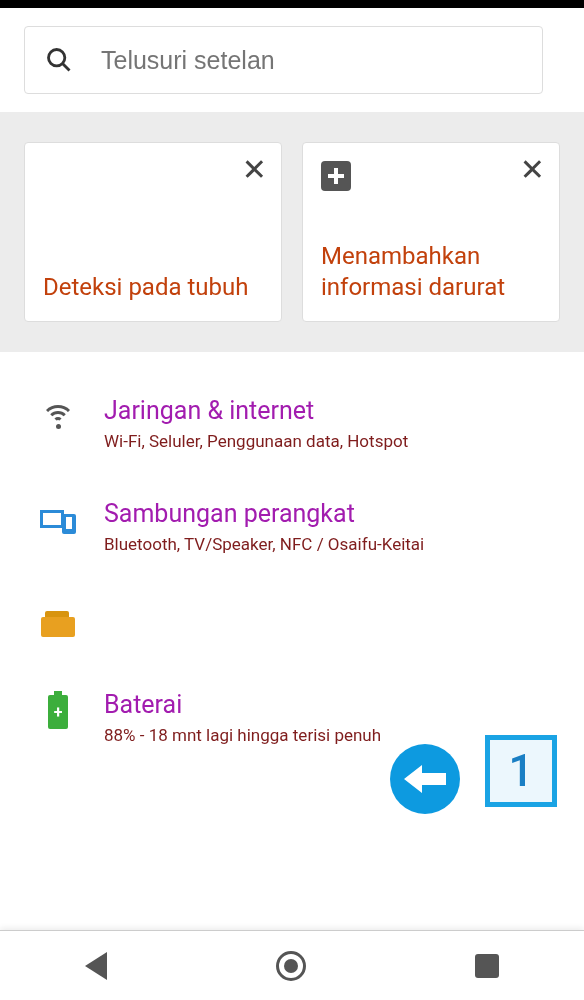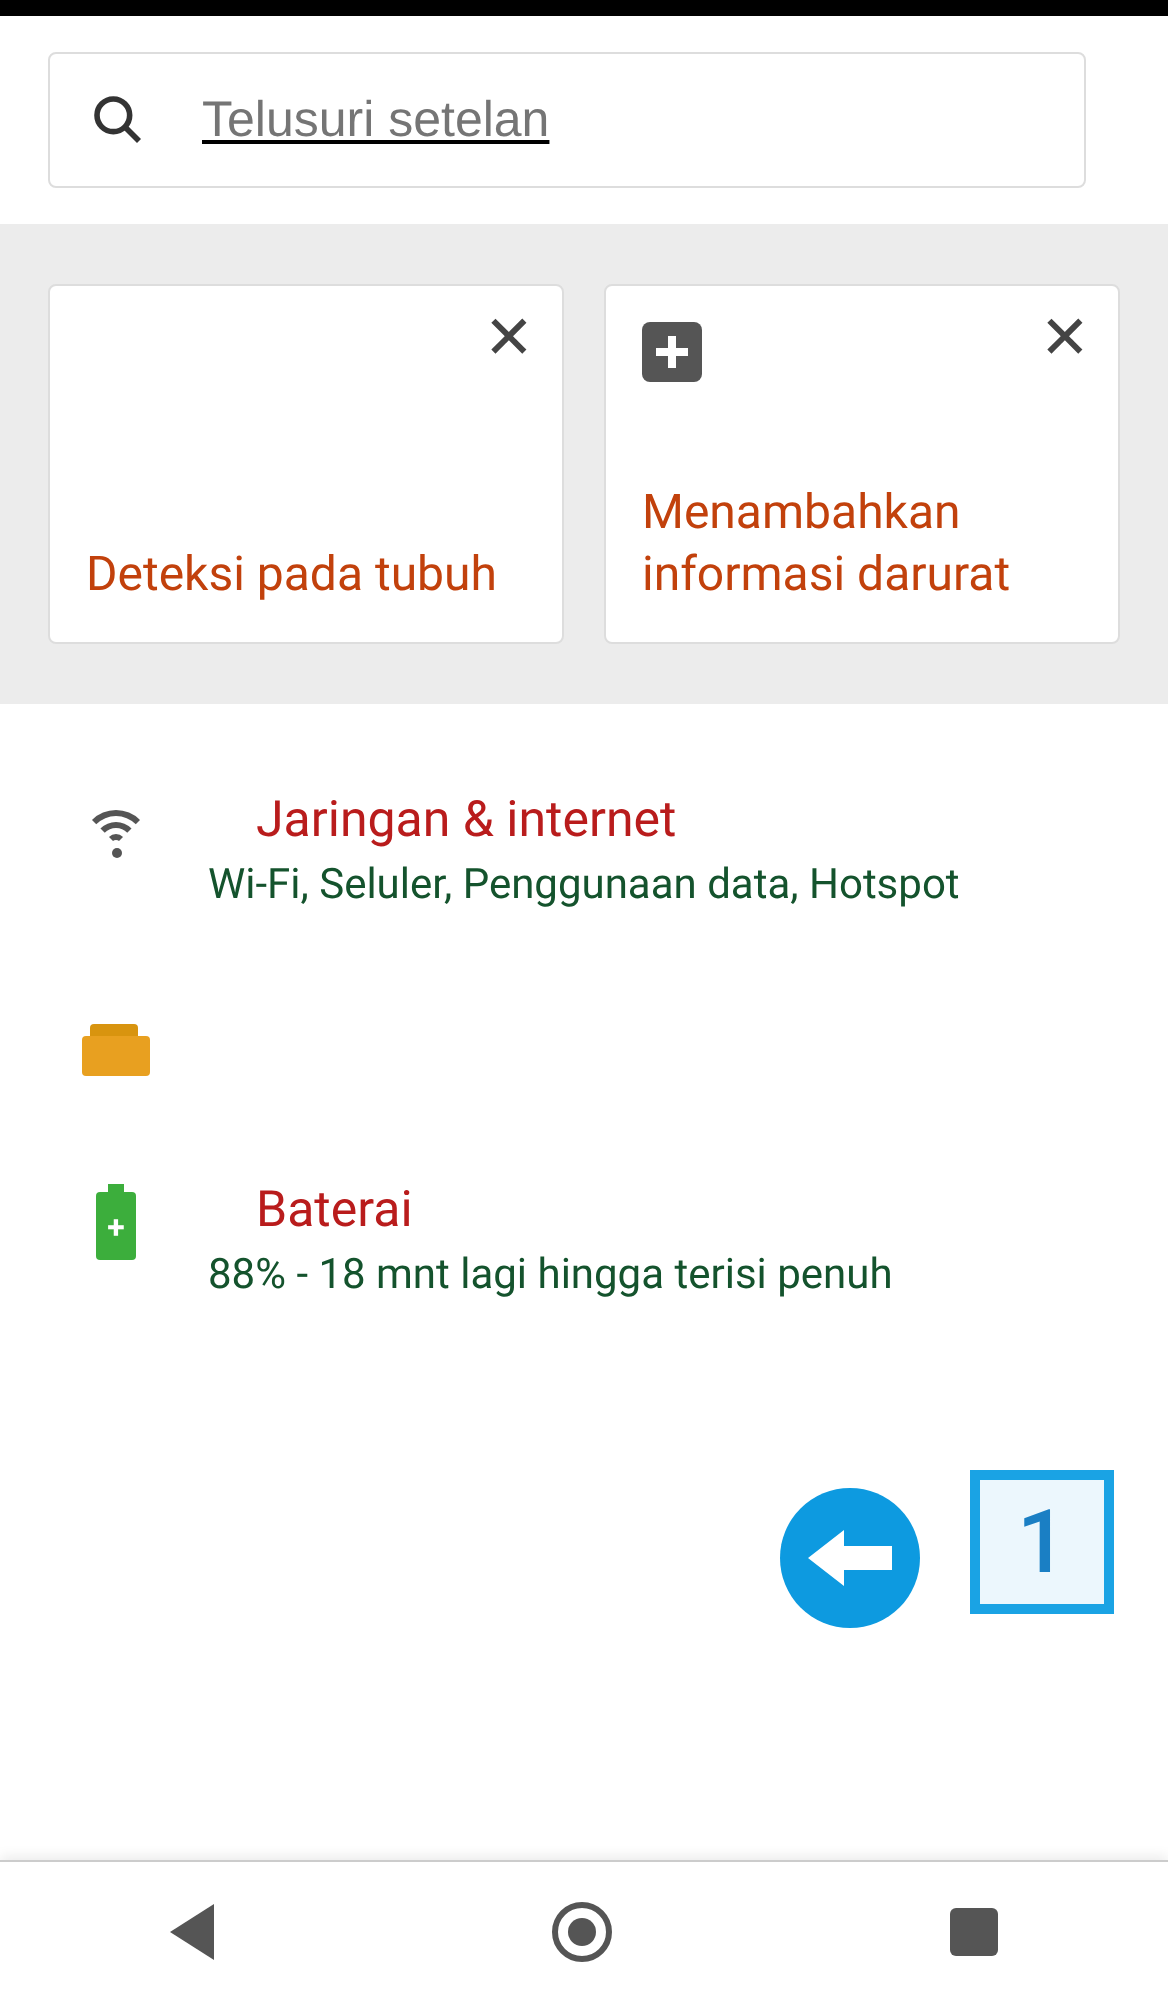--- a/index.html
+++ b/index.html
@@ -1,21 +1,21 @@
 <!DOCTYPE html>
 <html><head>
 <meta charset="utf-8">
 <style>
   * { box-sizing: border-box; margin: 0; padding: 0; }
   html, body { width: 584px; height: 1000px; font-family: Roboto, Arial, sans-serif; background: #fff; overflow: hidden; }
   body { position: relative; }
 
   .top-bar { height: 8px; background: #000; width: 100%; }
 
-  .search-wrap { padding: 18px 41px 18px 24px; background: #fff; text-decoration: underline; }
+  .search-wrap { padding: 18px 41px 18px 24px; background: #fff; }
   .search-box {
     border: 1px solid #ddd;
     border-radius: 4px;
     height: 68px;
     display: flex;
     align-items: center;
     padding: 0 20px;
   }
   .search-icon { width: 28px; height: 28px; margin-right: 28px; }
   .search-input {
@@ -61,22 +61,22 @@
 
   .settings-list { background: #fff; padding-top: 20px; }
   .item {
     display: flex;
     align-items: flex-start;
     padding: 24px 22px 24px 40px;
     gap: 28px;
   }
   .item-icon { width: 36px; height: 36px; flex-shrink: 0; margin-top: 4px; display:flex; align-items:center; justify-content:center;}
   .item-texts { flex: 1; min-width: 0;}
-  .item-title { font-size: 25px; color: #b91c1c; margin-bottom: 6px; margin-left: 24px; }
-  .item-sub { font-size: 21px; color: #14532d; white-space: nowrap; overflow: hidden; text-overflow: ellipsis;}
+  .item-title { font-size: 25px; color: #a21caf; margin-bottom: 6px; }
+  .item-sub { font-size: 17px; color: #7f1d1d; white-space: nowrap; overflow: hidden; text-overflow: ellipsis;}
 
   
   .icon-wifi { position: relative; width: 34px; height: 26px; }
   .icon-wifi .arc { position:absolute; border: 3px solid #555; border-bottom:none; border-left-color:transparent; border-right-color:transparent; border-radius: 50% 50% 0 0 / 100% 100% 0 0;}
   .icon-wifi .a1 { width:34px; height:17px; top:0; left:0;}
   .icon-wifi .a2 { width:22px; height:11px; top:6px; left:6px;}
   .icon-wifi .a3 { width:10px; height:5px; top:12px; left:12px;}
   .icon-wifi .dot { position:absolute; width:5px; height:5px; background:#555; border-radius:50%; bottom:2px; left:14.5px;}
 
   
@@ -178,20 +178,32 @@
           <div class="arc a3"></div>
           <div class="dot"></div>
         </div>
     </div>
     <div class="item-texts">
       <div class="item-title">Jaringan &amp; internet</div>
       <div class="item-sub">Wi-Fi, Seluler, Penggunaan data, Hotspot</div>
     </div>
   </div>
 
+  <div class="item">
+    <div class="item-icon">
+      <div class="icon-devices">
+          <div class="big"></div>
+          <div class="small"></div>
+        </div>
+    </div>
+    <div class="item-texts">
+      <div class="item-title">Sambungan perangkat</div>
+      <div class="item-sub">Bluetooth, TV/Speaker, NFC / Osaifu-Keitai</div>
+    </div>
+  </div>
 
 
   <div class="item">
     <div class="item-icon">
       <div class="icon-apps">
           <div class="back"></div>
           <div class="front"></div>
         </div>
     </div>
   </div>

